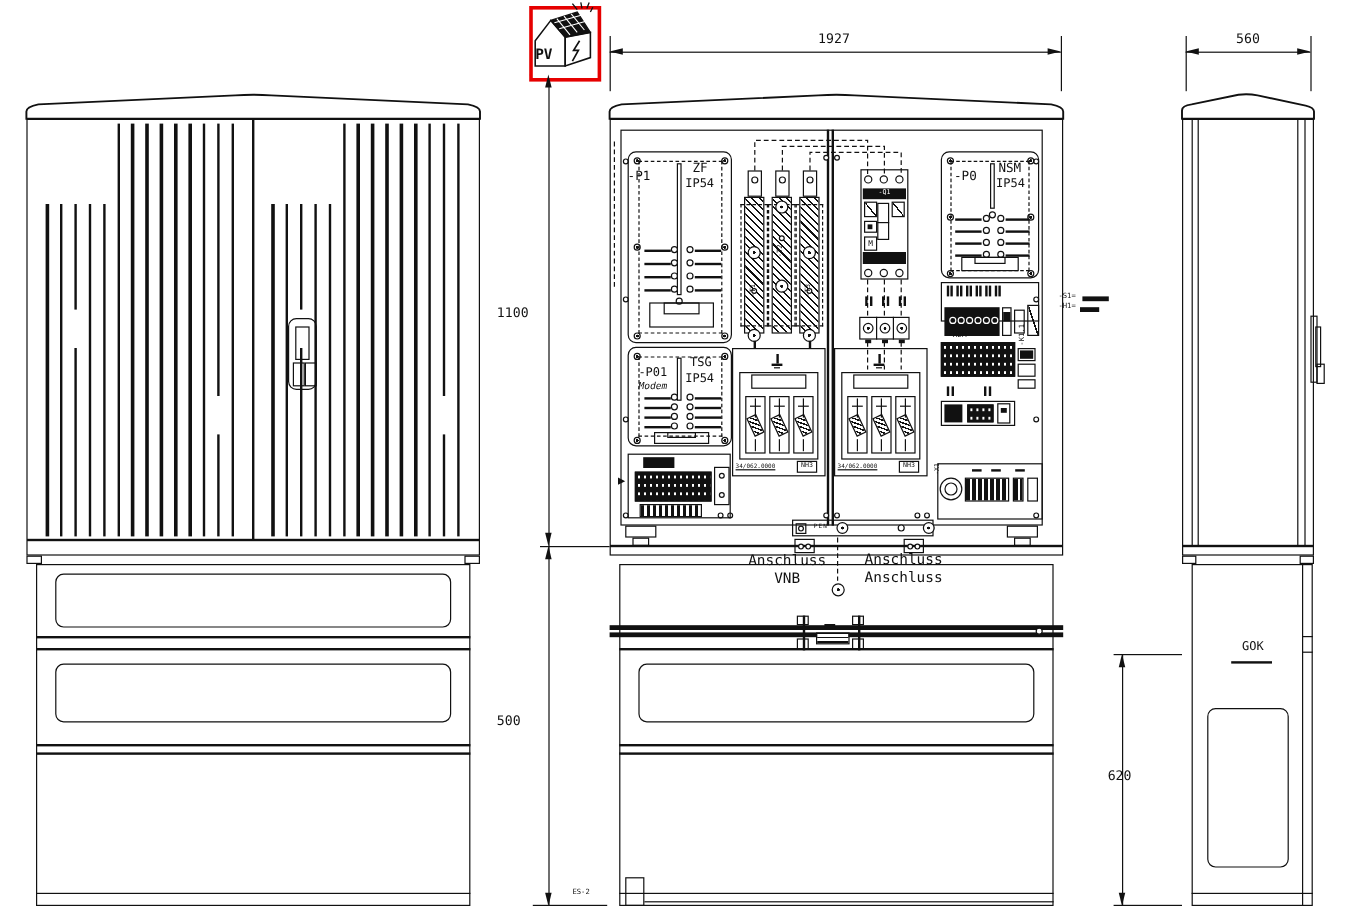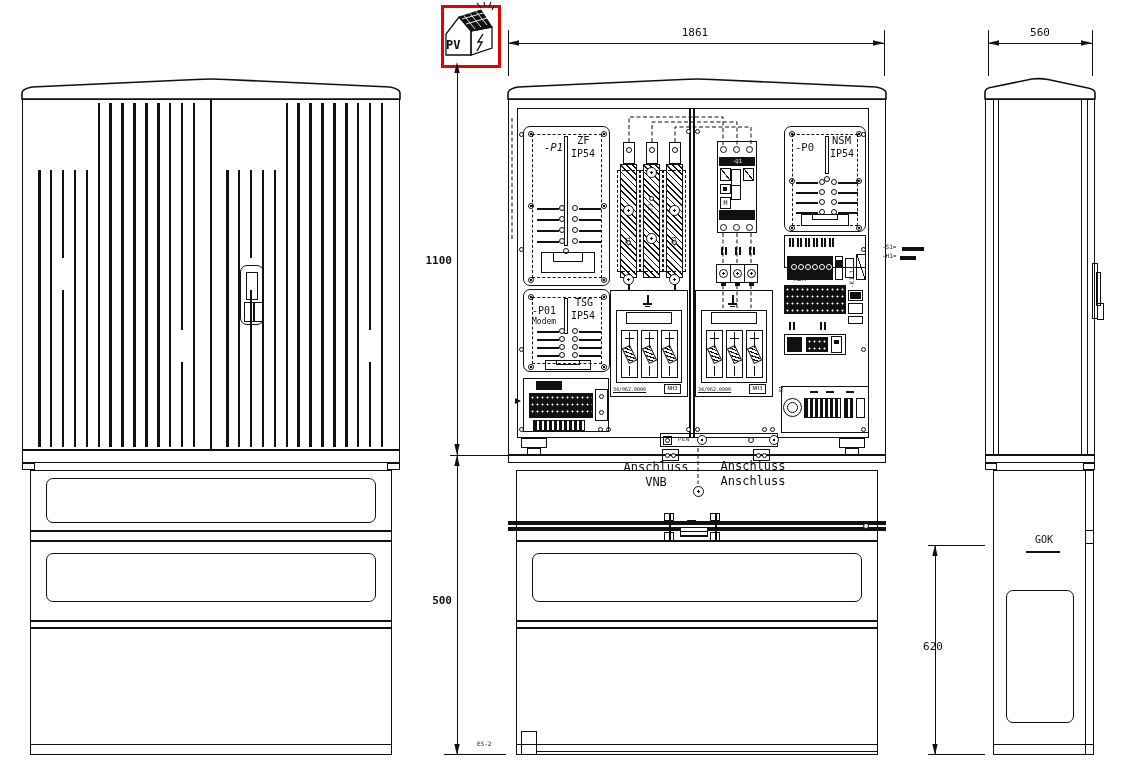--- a/index.html
+++ b/index.html
@@ -3,21 +3,21 @@
 <meta charset="utf-8">
 <style>
   :root{ --l:#111111; }
   html,body{margin:0;padding:0;background:#ffffff;}
   #stage{position:relative;width:1126px;height:766px;background:#fff;
          font-family:"DejaVu Sans Mono",monospace;color:var(--l);overflow:hidden;}
   .p{position:absolute;box-sizing:border-box;}
   #decor{position:absolute;inset:0;z-index:20;}
   #art{position:absolute;left:0;top:0;z-index:30;pointer-events:none;}
   .lbl{position:absolute;z-index:40;white-space:nowrap;line-height:1;color:var(--l);}
-  .ctr{text-align:center;} .rgt{text-align:right;font-weight:bold;}
+  .ctr{text-align:center;} .rgt{}
   .rot{transform:rotate(-90deg);}
   .b1{border:1px solid var(--l);}
   .b2{border:1.6px solid var(--l);}
   .br{border:1.4px solid var(--l);border-radius:7px;}
   .d{border:1px dashed var(--l);}
   .k{background:var(--l);}
   .c{border:1.2px solid var(--l);border-radius:50%;background:#fff;}
   .C{border:1.2px solid var(--l);border-radius:50%;
      background:radial-gradient(circle,var(--l) 0 1.2px,#fff 1.3px);}
   .wc{border:1px solid #fff;border-radius:50%;background:transparent;}
@@ -454,32 +454,32 @@
       <path d="M471,31 L492,27 L492,48 L471,55 Z" fill="none" stroke="#111" stroke-width="1.3"></path>
       <path d="M471,31 L459,17 L481,10 L492,27 Z" fill="#111" stroke="#111" stroke-width="1"></path>
       <path d="M464,15.5 L475,29 M470,13.5 L481,27 M476,11.5 L487,25 M462,19 L485,12.5 M466,24 L489,17.5" stroke="#fff" stroke-width="0.9" fill="none"></path>
       <path d="M483,34 L478,42 L482,42 L477,51" stroke="#111" stroke-width="1.4" fill="none"></path>
       <path d="M481,8 L477,3 M485,7 L484,2 M489,7 L491,2 M492,10 L494,6" stroke="#111" stroke-width="1.1" fill="none"></path>
     </g>
   </svg>
 
   <div class="lbl" style="left:446px;top:38px;width:24px;font:bold 12px 'DejaVu Sans Mono',monospace;">PV</div>
 
-  <div class="lbl ctr" style="left:640px;top:27px;width:110px;font-size:11px;">1861</div>
+  <div class="lbl ctr" style="left:640px;top:27px;width:110px;font-size:11px;">1927</div>
   <div class="lbl ctr" style="left:988px;top:27px;width:104px;font-size:11px;">560</div>
   <div class="lbl rgt" style="left:414px;top:255px;width:38px;font-size:11px;">1100</div>
   <div class="lbl rgt" style="left:414px;top:595px;width:38px;font-size:11px;">500</div>
   <div class="lbl ctr" style="left:912px;top:641px;width:42px;font-size:11px;">620</div>
 
-  <div class="lbl" style="left:544px;top:142px;font-size:10.5px;font-style:italic;">-P1</div>
+  <div class="lbl" style="left:523px;top:142px;font-size:10.5px;">-P1</div>
   <div class="lbl" style="left:577px;top:135px;font-size:10.5px;">ZF</div>
   <div class="lbl" style="left:571px;top:149px;font-size:10px;">IP54</div>
 
   <div class="lbl" style="left:532px;top:306px;font-size:10px;">-P01</div>
-  <div class="lbl" style="left:532px;top:318px;font-size:8px;">Modem</div>
+  <div class="lbl" style="left:532px;top:318px;font-size:8px;font-style:italic;">Modem</div>
   <div class="lbl" style="left:575px;top:298px;font-size:10px;">TSG</div>
   <div class="lbl" style="left:571px;top:311px;font-size:10px;">IP54</div>
 
   <div class="lbl" style="left:795px;top:142px;font-size:10.5px;">-P0</div>
   <div class="lbl" style="left:832px;top:135px;font-size:10.5px;">NSM</div>
   <div class="lbl" style="left:830px;top:149px;font-size:10px;">IP54</div>
 
   <div class="lbl ctr rot" style="left:613px;top:239px;width:30px;font-size:6px;">-T1</div>
   <div class="lbl ctr rot" style="left:636px;top:206px;width:30px;font-size:6px;">-T2</div>
   <div class="lbl ctr rot" style="left:659px;top:239px;width:30px;font-size:6px;">-T3</div>

